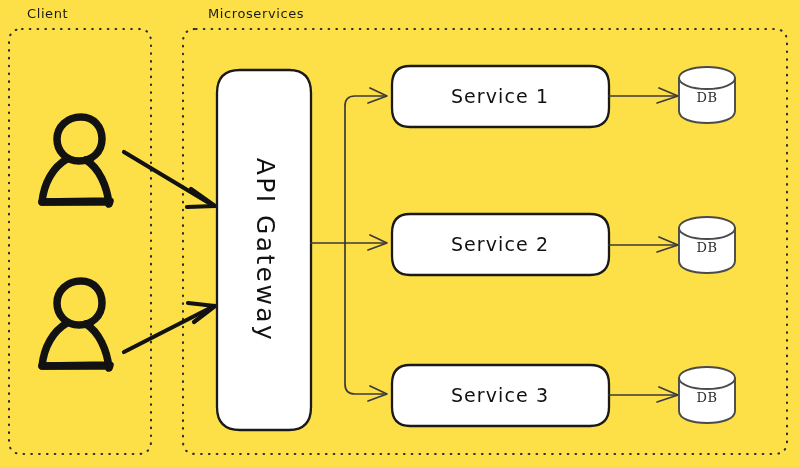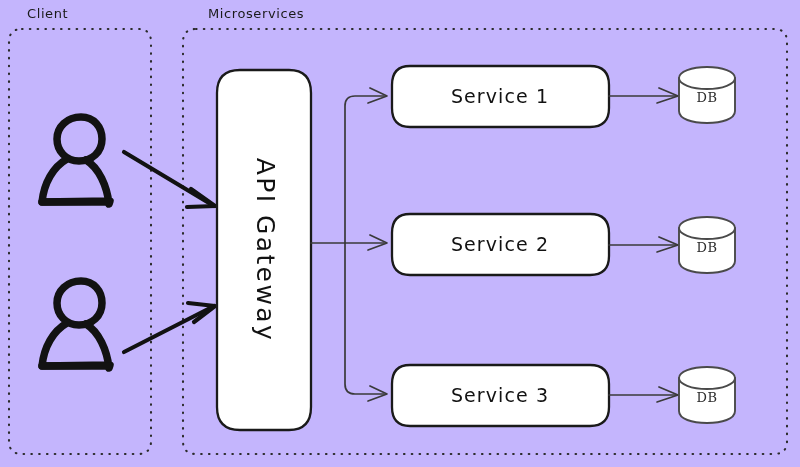--- a/index.html
+++ b/index.html
@@ -7,21 +7,21 @@
     padding: 0;
     background: #ffffff;
   }
   body {
     font-family: "DejaVu Sans", sans-serif;
   }
   #canvas {
     position: relative;
     width: 800px;
     height: 467px;
-    background: #c4b5fd;
+    background: #fde047;
     overflow: hidden;
   }
   #canvas svg {
     position: absolute;
     top: 0;
     left: 0;
     width: 800px;
     height: 467px;
   }
   .grp-label {

